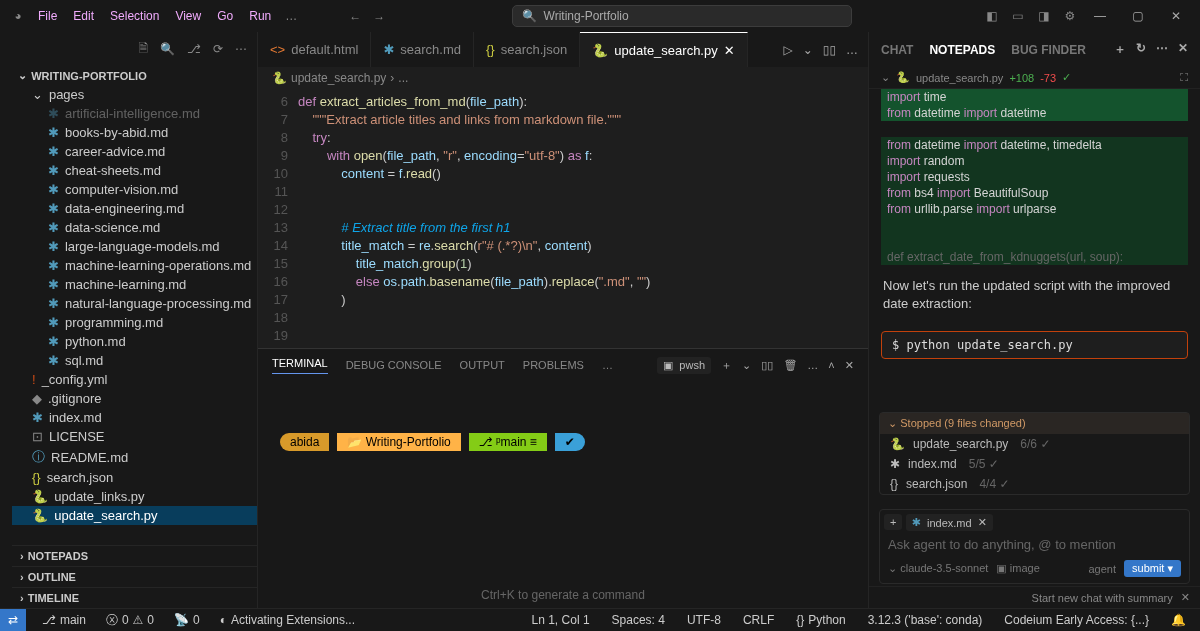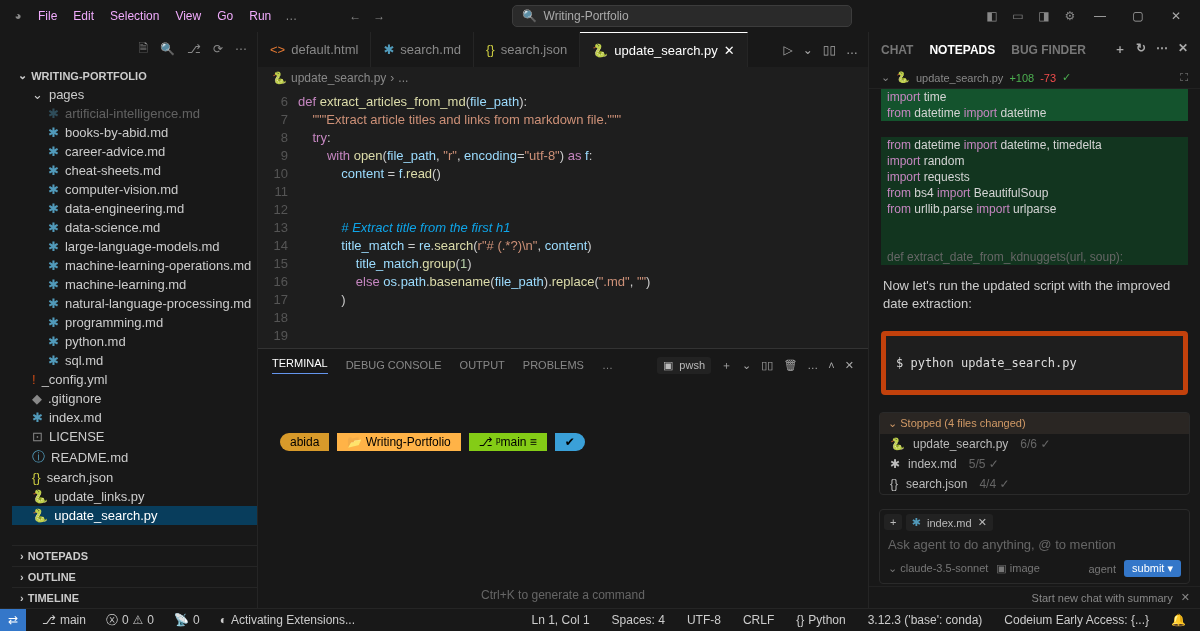--- a/index.html
+++ b/index.html
@@ -66,21 +66,21 @@
   .right-panel { width:332px; background:#181818; border-left:1px solid #252525; display:flex; flex-direction:column; font-size:12px; }
   .rp-tabs { height:35px; display:flex; align-items:center; gap:16px; padding:0 12px; font-size:12px; font-weight:700; color:#777; }
   .rp-tab.active { color:#fff; }
   .rp-icons { margin-left:auto; display:flex; gap:10px; color:#aaa; }
   .rp-crumb { padding:4px 12px; color:#888; font-size:11px; border-bottom:1px solid #222; display:flex; align-items:center; gap:6px; }
   .diff-block { margin:0 12px; font-family:Consolas,monospace; font-size:12px; line-height:16px; }
   .diff-line { padding:0 6px; white-space:pre; overflow:hidden; }
   .dl-del { background:#14532d; }
   .dl-add { background:#12351f; }
   .rp-msg { padding:12px 14px; color:#ccc; font-size:13px; line-height:1.4; }
-  .code-chip { background:#1e1e1e; border:5px solid #c2410c; border-radius:4px; padding:20px 10px; margin:6px 12px; font-family:Consolas,monospace; color:#ddd; }
+  .code-chip { background:#1e1e1e; border:1px solid #c2410c; border-radius:4px; padding:6px 10px; margin:6px 12px; font-family:Consolas,monospace; color:#ddd; }
   .status-box { margin:6px 10px; border:1px solid #2a2a2a; border-radius:4px; }
   .status-hdr { background:#2a2623; color:#d19a66; padding:4px 8px; font-size:11px; }
   .status-line { display:flex; align-items:center; gap:8px; padding:3px 10px; color:#bbb; font-size:12px; }
   .chat-input { margin:8px 10px 2px; border:1px solid #2a2a2a; border-radius:4px; padding:4px; }
   .chip2 { display:inline-flex; align-items:center; gap:6px; background:#222; border-radius:3px; padding:2px 6px; font-size:11px; color:#bbb; }
   .chat-placeholder { color:#666; padding:6px 4px; font-size:13px; }
   .chat-foot { display:flex; align-items:center; gap:8px; padding:2px 4px; font-size:11px; color:#777; }
   .submit-btn { background:#3477c9; color:#fff; padding:2px 8px; border-radius:3px; font-size:11px; }
   .rp-footer { display:flex; align-items:center; justify-content:flex-end; padding:4px 10px; color:#888; font-size:11px; border-top:1px solid #222; gap:8px; }
 
@@ -363,21 +363,21 @@
         <div class="diff-line dl-add"><span class="k">from</span> <span class="op">bs4</span> <span class="k">import</span> <span class="op">BeautifulSoup</span></div>
         <div class="diff-line dl-add"><span class="k">from</span> <span class="op">urllib.parse</span> <span class="k">import</span> <span class="op">urlparse</span></div>
         <div class="diff-line dl-add"> </div>
         <div class="diff-line dl-add"> </div>
         <div class="diff-line dl-add"><span style="color:#666">def extract_date_from_kdnuggets(url, soup):</span></div>
       </div>
     <div class="rp-msg">Now let's run the updated script with the improved date extraction:</div>
     <div class="code-chip">$ python update_search.py</div>
     <div style="flex:1"></div>
     <div class="status-box">
-      <div class="status-hdr">⌄ Stopped  (4 files changed)</div>
+      <div class="status-hdr">⌄ Stopped  (9 files changed)</div>
       <div id="status-files-host">
           <div class="status-line">
             <span>🐍</span>
             <span>update_search.py</span>
             <span style="color:#666;margin-left:4px">6/6 ✓</span>
           </div>
           <div class="status-line">
             <span>✱</span>
             <span>index.md</span>
             <span style="color:#666;margin-left:4px">5/5 ✓</span>

